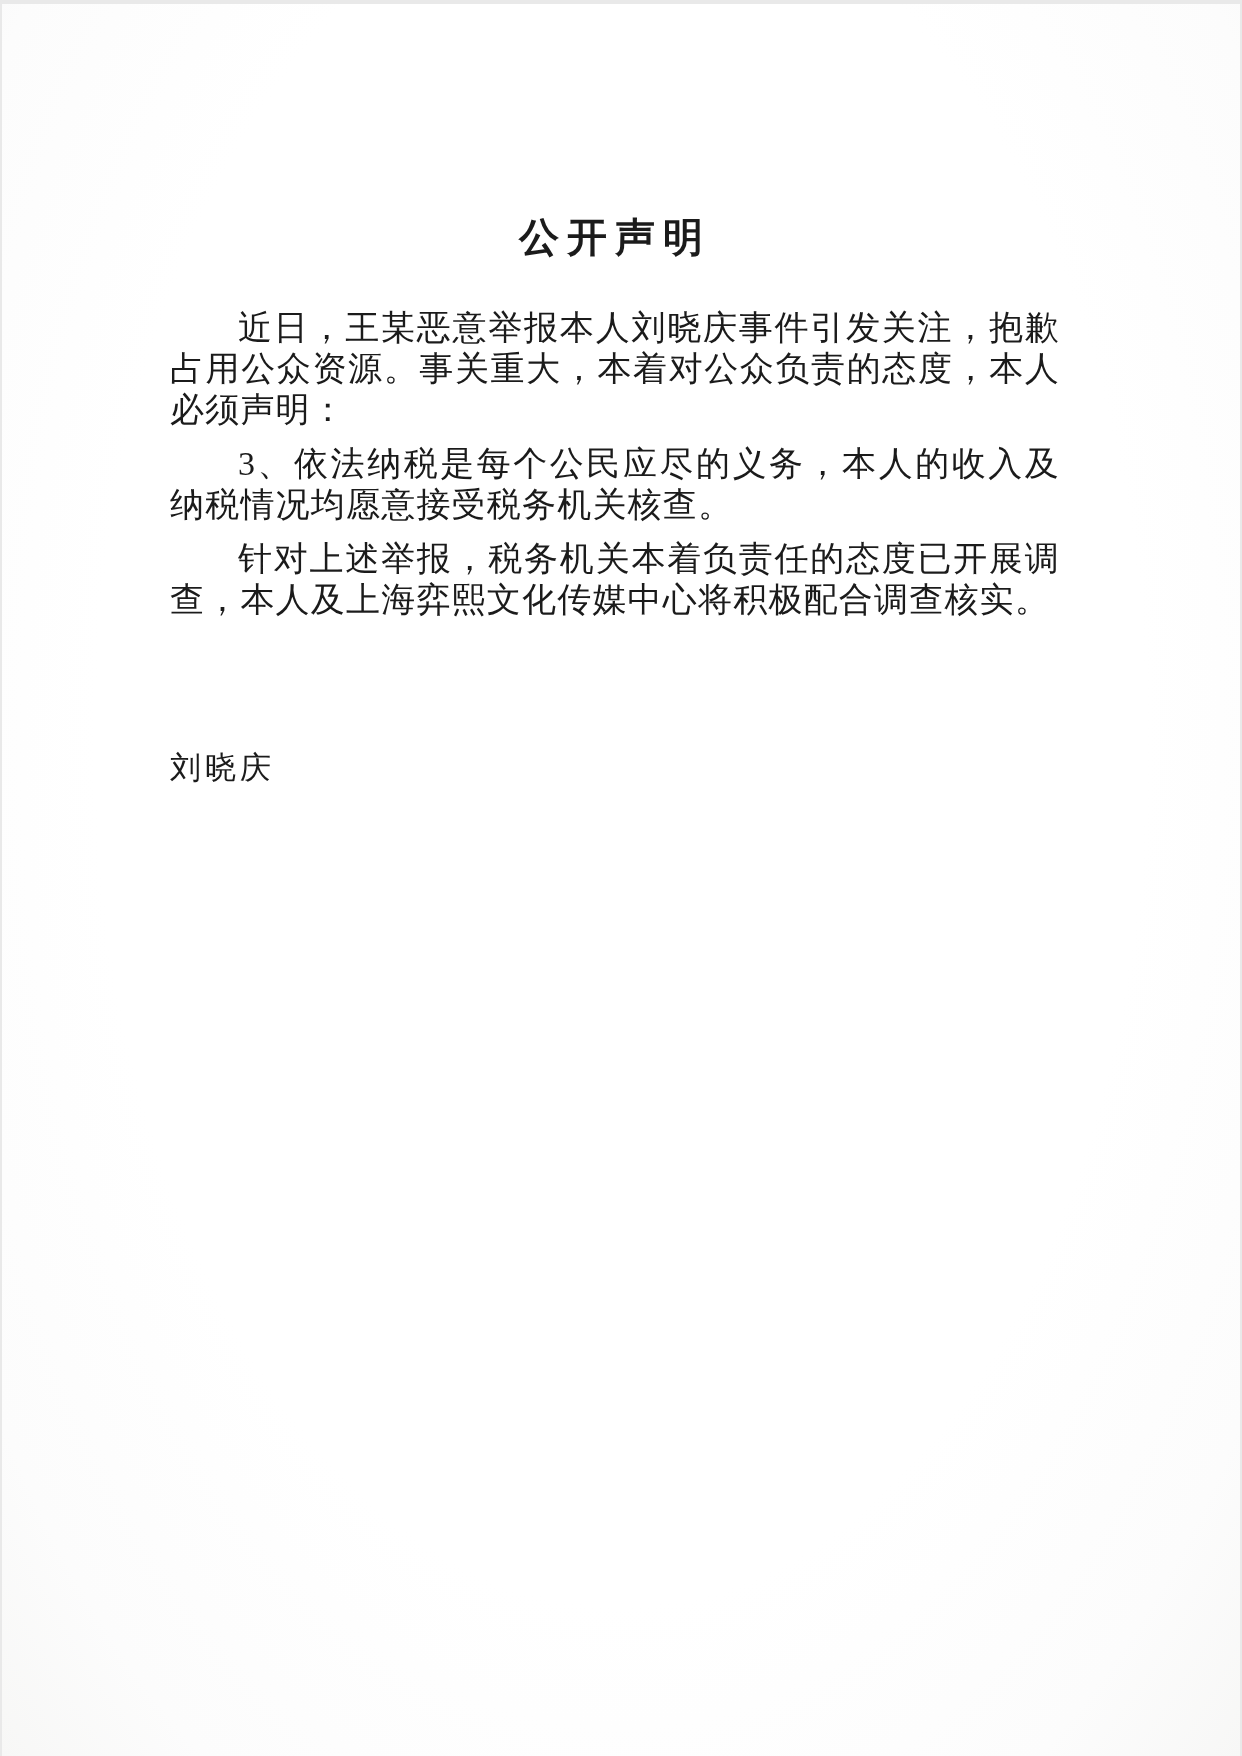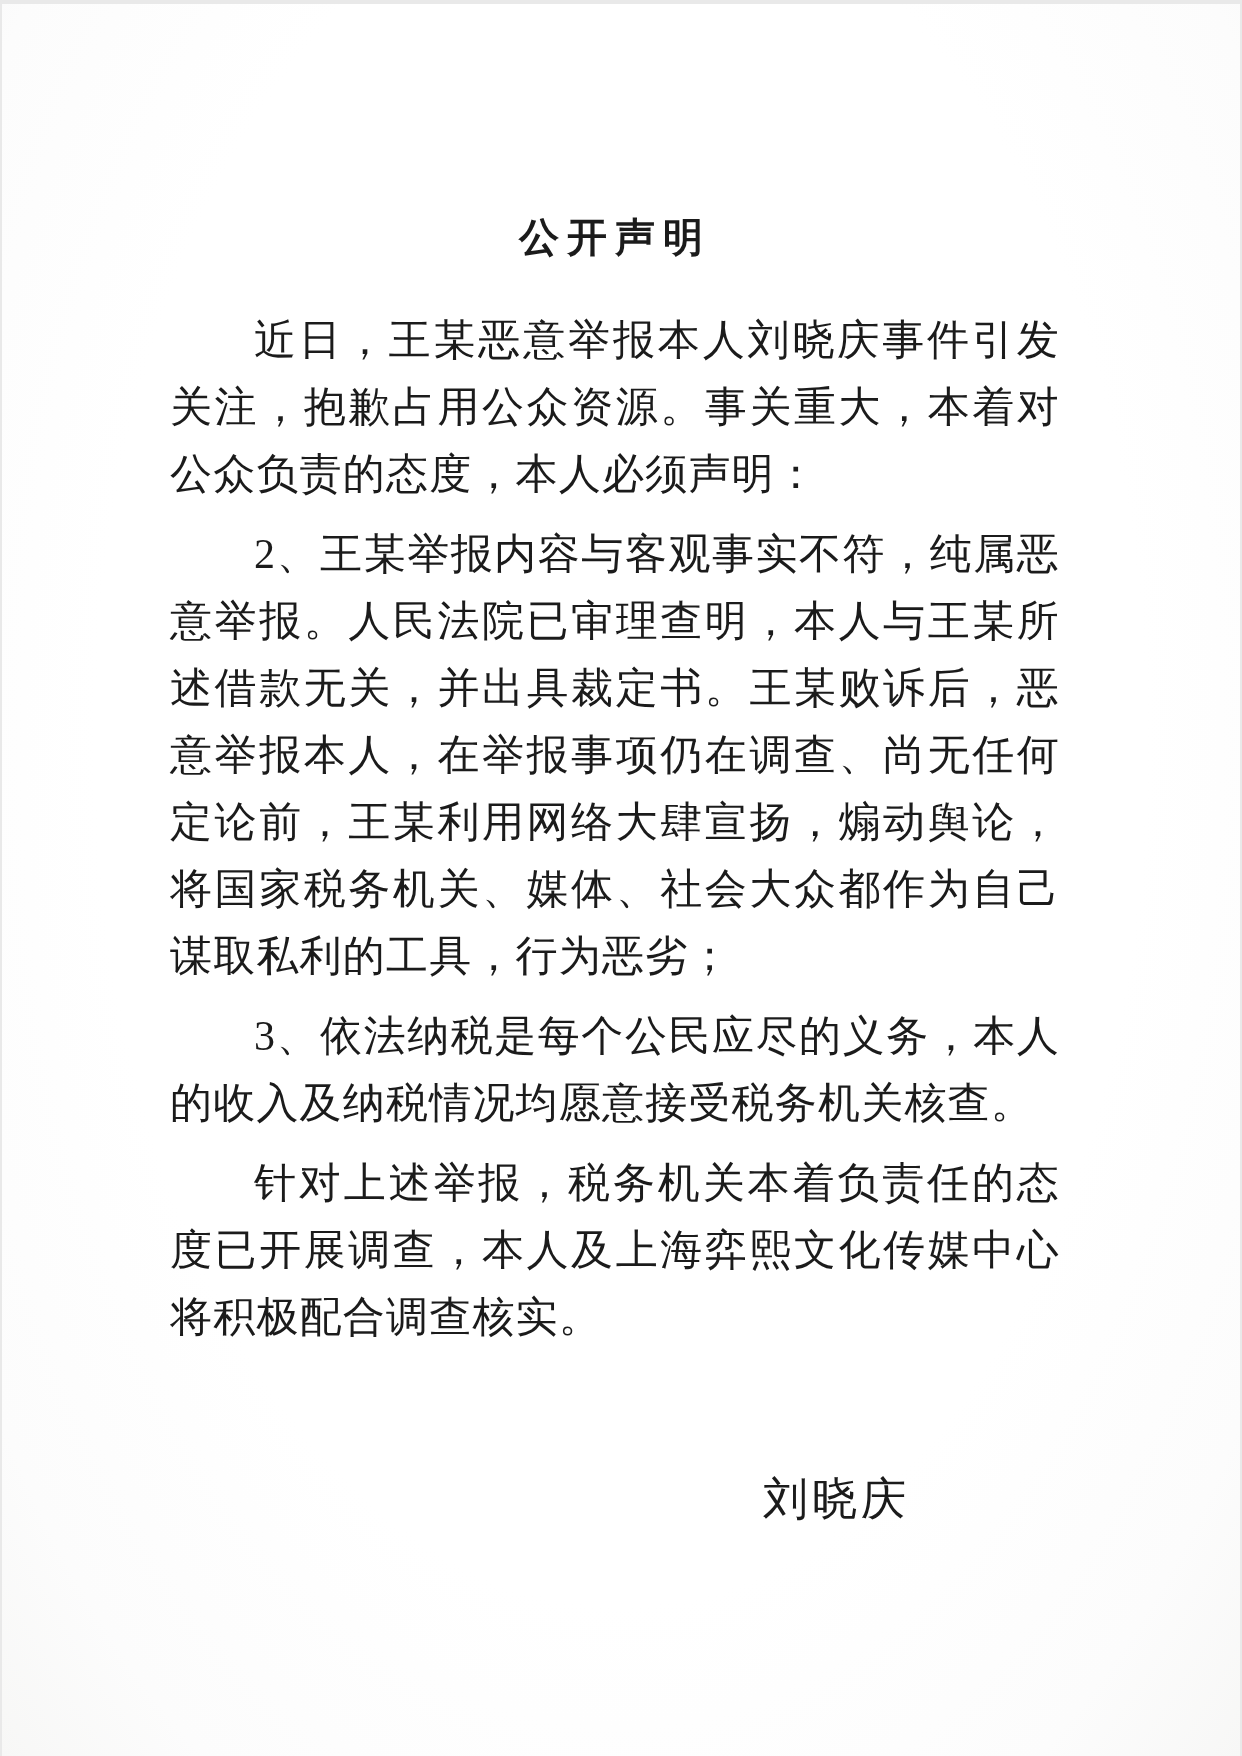--- a/index.html
+++ b/index.html
@@ -20,32 +20,31 @@
     overflow: hidden;
   }
   .title {
     text-align: center;
     font-size: 40px;
     font-weight: 700;
     letter-spacing: 8px;
     margin: 0 0 42px 0;
   }
   .para {
-    font-size: 42px;
-    line-height: 67px;
+    font-size: 34px;
+    line-height: 41px;
     letter-spacing: 1.2px;
     text-align: justify;
     text-indent: 2em;
     margin: 0 0 13px 0;
   }
   .signature {
     margin-top: 126px;
-    text-align: right;
     padding-right: 150px;
-    font-size: 45px;
+    font-size: 31px;
     line-height: 44px;
     letter-spacing: 4px;
   }
   .date {
     margin-top: 42px;
     text-align: right;
     padding-right: 76px;
     font-size: 35px;
     line-height: 44px;
     letter-spacing: 2px;
@@ -53,21 +52,20 @@
 </style>
 </head>
 <body>
 
 <div class="page">
   <h1 class="title">公开声明</h1>
 
   <p class="para">近日，王某恶意举报本人刘晓庆事件引发关注，抱歉占用公众资源。事关重大，本着对公众负责的态度，本人必须声明：</p>
 
 
-  <p class="para">2、王某举报内容与客观事实不符，纯属恶意举报。人民法院已审理查明，本人与王某所述借款无关，并出具裁定书。王某败诉后，恶意举报本人，在举报事项仍在调查、尚无任何定论前，王某利用网络大肆宣扬，煽动舆论，将国家税务机关、媒体、社会大众都作为自己谋取私利的工具，行为恶劣；</p>
 
   <p class="para">3、依法纳税是每个公民应尽的义务，本人的收入及纳税情况均愿意接受税务机关核查。</p>
 
   <p class="para">针对上述举报，税务机关本着负责任的态度已开展调查，本人及上海弈熙文化传媒中心将积极配合调查核实。</p>
 
   <div class="signature">刘晓庆</div>
 
 </div>
 
 </body></html>

